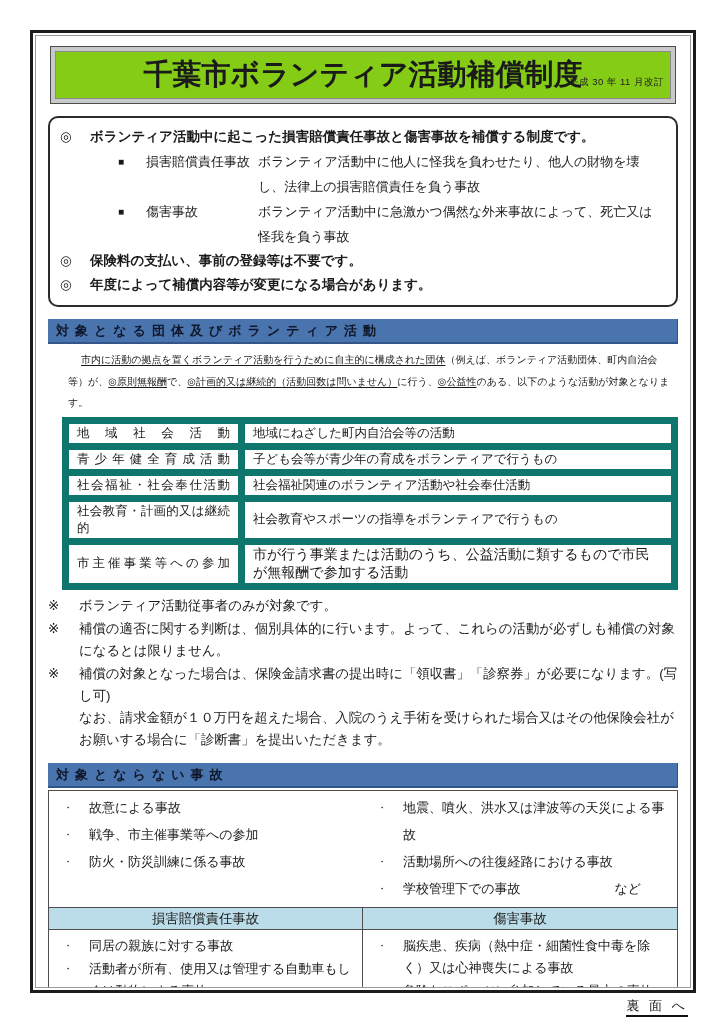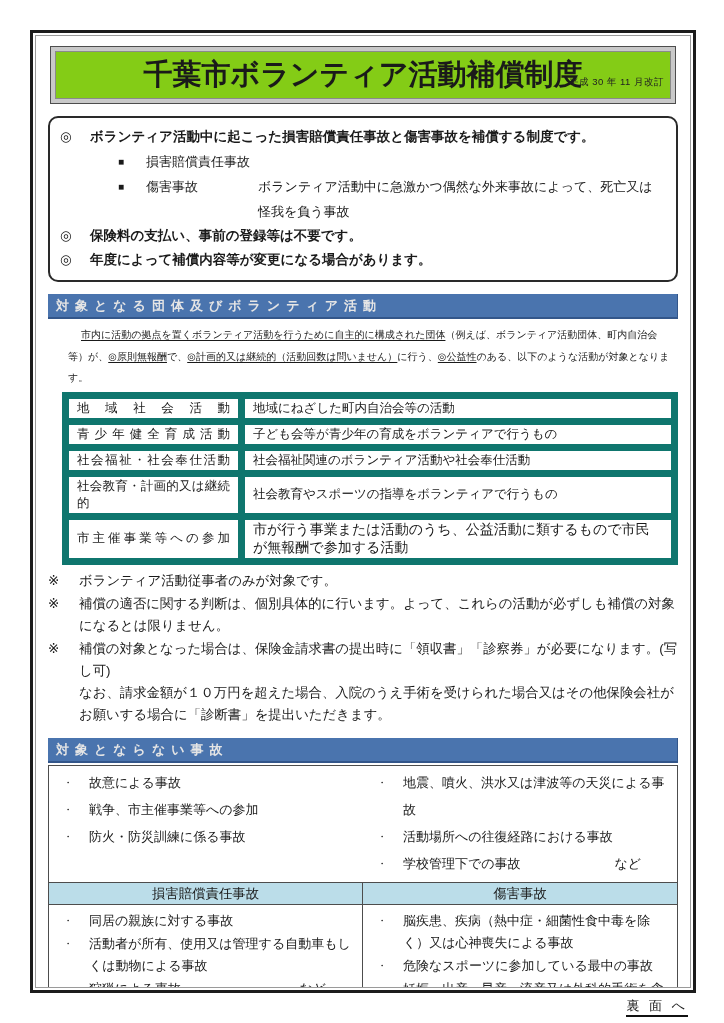--- a/index.html
+++ b/index.html
@@ -28,21 +28,21 @@
   .intro-box { border:2px solid #2a2a2a; border-radius:10px; margin-top:12px; padding:7px 12px 8px 10px; }
   .point { display:flex; font-weight:bold; font-size:13.5px; line-height:24px; }
   .point .marker { width:30px; flex:none; text-align:left; }
   .point .text { flex:1; }
   .sub-entry { display:flex; font-size:13px; line-height:25px; padding-left:58px; font-weight:normal; }
   .sub-entry .sq { width:28px; flex:none; font-size:10px; }
   .sub-entry .lbl { width:112px; flex:none; }
   .sub-entry .desc { flex:1; }
   
   .banner {
-    background:#4A74AE; color:#e5e5e5; font-weight:bold; font-size:13px;
+    background:#4A74AE; color:#0f172a; font-weight:bold; font-size:13px;
     letter-spacing:6px; padding:3px 10px 2px 8px; border-bottom:2px solid #33568A;
     border-right:1px solid #33568A; margin-top:12px;
   }
   
   .lead-para { font-size:10px; line-height:21.5px; margin:5px 2px 3px 20px; text-indent:13px; }
   .u { text-decoration:underline; text-underline-offset:2px; }
   
   .activity-table { border-collapse:collapse; width:calc(100% - 14px); margin-left:14px; font-size:12.5px; margin-top:2px; }
   .activity-table td { border:7px solid #0f766e; padding:1px 8px; height:21px; }
   .act-label { width:176px; text-align:justify; text-align-last:justify; }
@@ -91,20 +91,21 @@
     </div>
 
     <div class="intro-box">
       <div class="point">
         <span class="marker">◎</span>
         <span class="text">ボランティア活動中に起こった損害賠償責任事故と傷害事故を補償する制度です。</span>
       </div>
       <div class="sub-entry">
         <span class="sq">■</span>
         <span class="lbl">損害賠償責任事故</span>
+        <span class="desc">ボランティア活動中に他人に怪我を負わせたり、他人の財物を壊し、法律上の損害賠償責任を負う事故</span>
       </div>
       <div class="sub-entry">
         <span class="sq">■</span>
         <span class="lbl">傷害事故</span>
         <span class="desc">ボランティア活動中に急激かつ偶然な外来事故によって、死亡又は怪我を負う事故</span>
       </div>
       <div class="point">
         <span class="marker">◎</span>
         <span class="text">保険料の支払い、事前の登録等は不要です。</span>
       </div>

